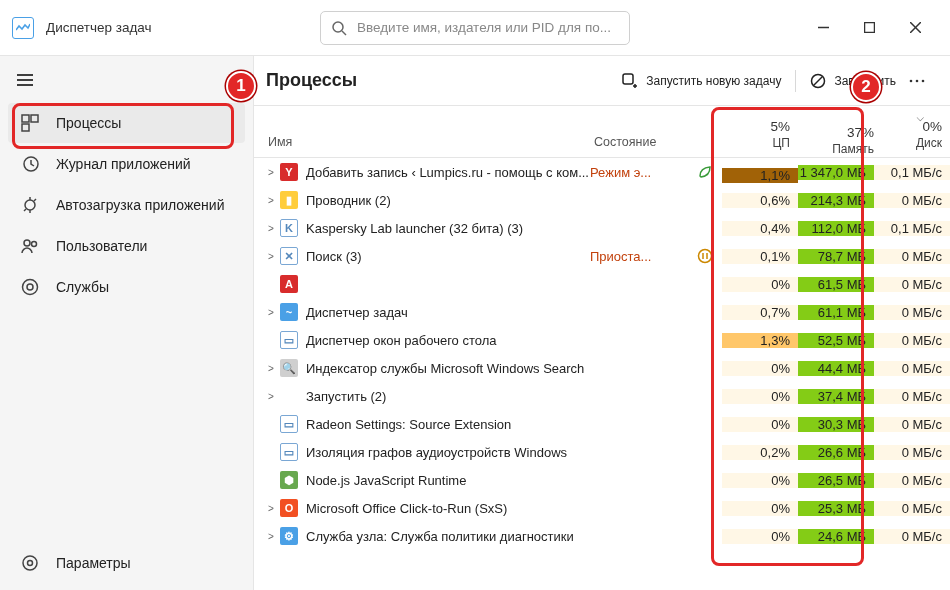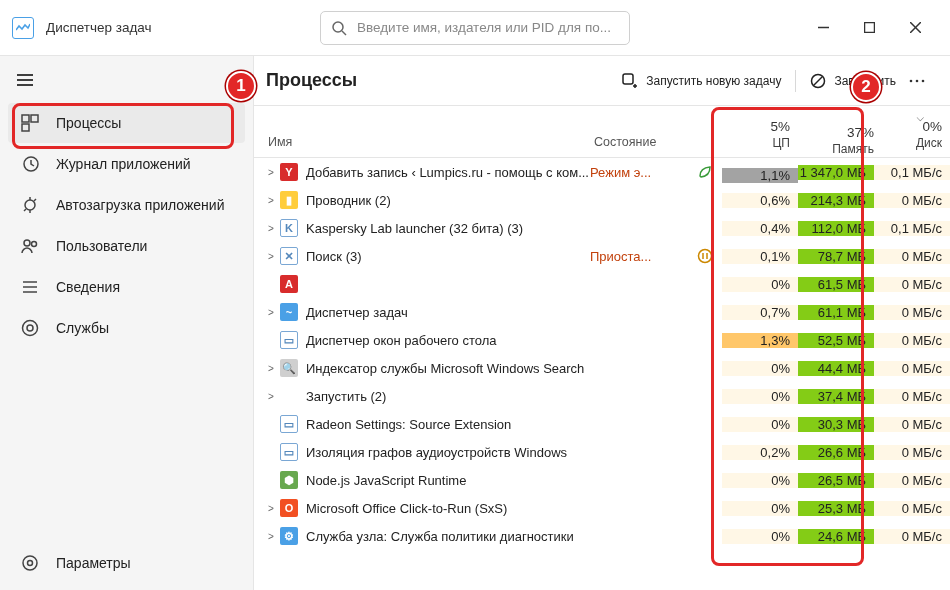--- a/index.html
+++ b/index.html
@@ -56,21 +56,21 @@
 .cell-name { flex: 1; display: flex; align-items: center; padding-left: 8px; overflow: hidden; text-overflow: ellipsis; }
 .exp { width: 18px; color: #666; font-size: 10px; text-align: center; }
 .ricon { width: 18px; height: 18px; margin-right: 8px; display: flex; align-items: center; justify-content: center; border-radius: 2px; font-size: 11px; font-weight: bold; color: #fff; flex-shrink: 0; }
 .cell-state { width: 98px; color: #c2410c; font-size: 13px; overflow: hidden; }
 .cell-sicon { width: 34px; display: flex; align-items: center; justify-content: center; }
 .cell-cpu, .cell-mem, .cell-disk { width: 76px; text-align: right; padding-right: 8px; font-size: 13px; }
 .heat0 { background: #fff7e6; }
 
 .cell-mem { background: #84cc16; }
 .cell-cpu.lite { background: #fff7e6; }
-.cell-cpu.mid { background: #a3a3a3; margin-top: 6px; }
+.cell-cpu.mid { background: #a16207; margin-top: 6px; }
 .cell-cpu.hi { background: #ffc76a; }
 
 
 .marker-box { position: absolute; border: 3px solid #e22727; border-radius: 8px; pointer-events: none; z-index: 50; }
 .marker-num { position: absolute; width: 30px; height: 30px; border-radius: 50%; background: #e22727; border: 2.5px solid #fff; box-shadow: 0 0 0 1.5px #a00; color: #fff; font-weight: bold; font-size: 17px; display: flex; align-items: center; justify-content: center; z-index: 60; }
 
 
 .stroke { fill: none; stroke: currentColor; stroke-width: 1.5; }
 </style>
 </head>
@@ -154,30 +154,20 @@
         </div>
         <div class="nav-item">
           <span class="icon">
             <svg viewBox="0 0 20 20">
               <circle class="stroke" cx="7" cy="7" r="3"></circle>
               <circle class="stroke" cx="14" cy="8" r="2.5"></circle>
               <path class="stroke" d="M2,17 c0-3 3-5 5-5 s5,2 5,5"></path>
             </svg>
           </span>
           <span class="label">Пользователи</span>
-        </div>
-        <div class="nav-item">
-          <span class="icon">
-            <svg viewBox="0 0 20 20">
-              <line class="stroke" x1="3" y1="5" x2="17" y2="5"></line>
-              <line class="stroke" x1="3" y1="10" x2="17" y2="10"></line>
-              <line class="stroke" x1="3" y1="15" x2="17" y2="15"></line>
-            </svg>
-          </span>
-          <span class="label">Сведения</span>
         </div>
         <div class="nav-item">
           <span class="icon">
             <svg viewBox="0 0 20 20">
               <circle class="stroke" cx="10" cy="10" r="3"></circle>
               <circle class="stroke" cx="10" cy="10" r="7.5"></circle>
             </svg>
           </span>
           <span class="label">Службы</span>
         </div>

